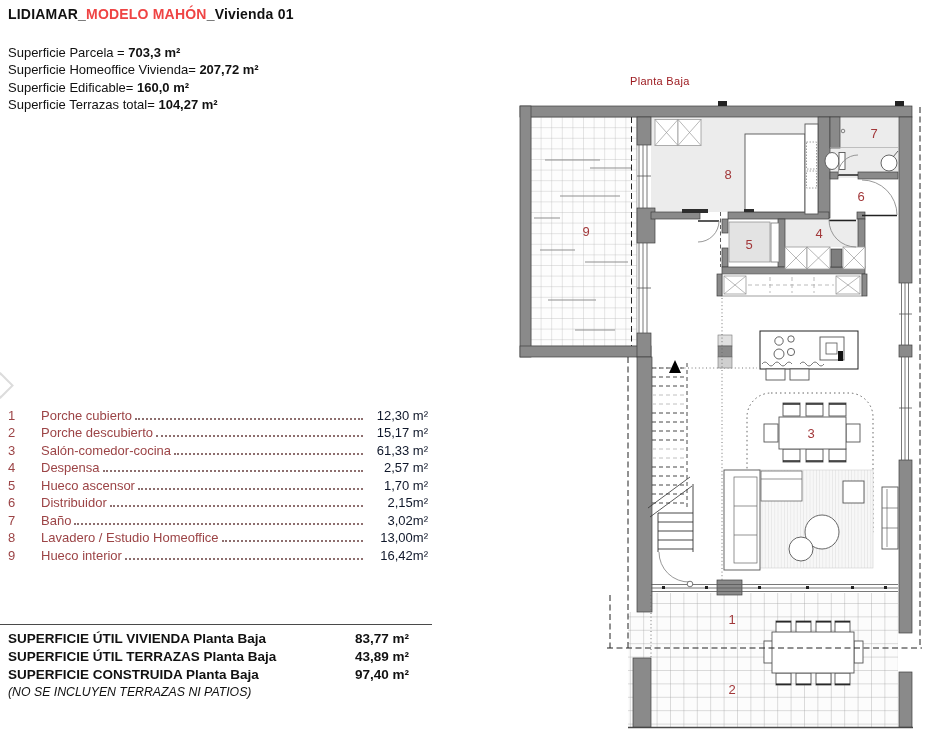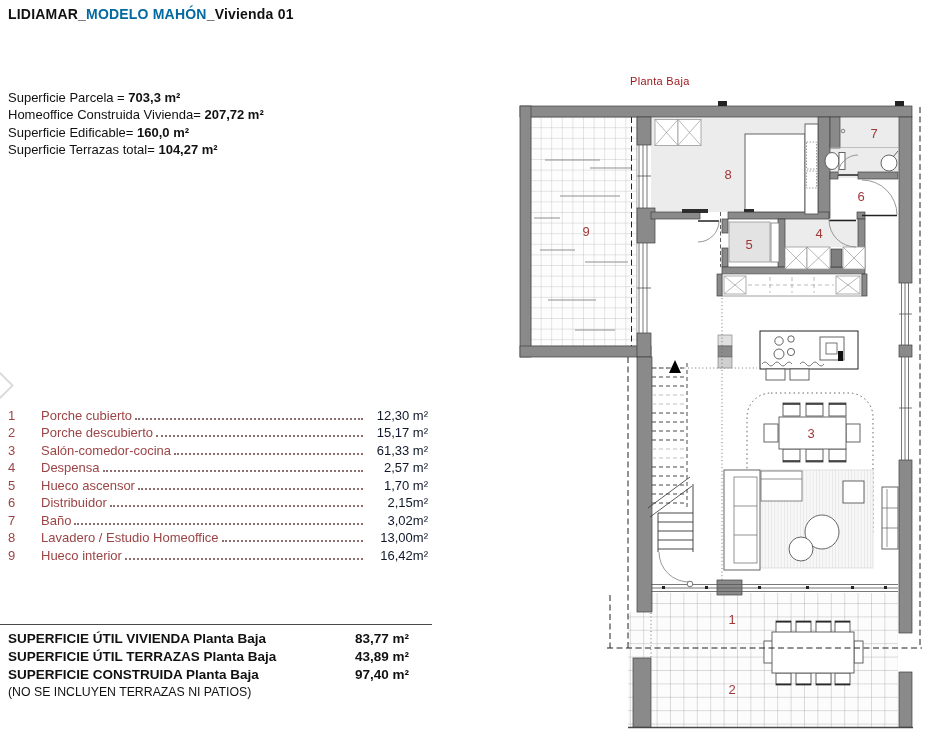--- a/index.html
+++ b/index.html
@@ -2,34 +2,34 @@
 <html><head>
 <meta charset="utf-8">
 <style>
   html,body{margin:0;padding:0;background:#ffffff;}
   .page{
     position:relative;width:931px;height:742px;background:#ffffff;overflow:hidden;
     font-family:"Liberation Sans",sans-serif;color:#111;
   }
   
   .doc-header{position:absolute;left:8px;top:6px;font-size:14px;font-weight:bold;letter-spacing:.2px;white-space:nowrap;}
-  .doc-header .t-red{color:#0369a1;}
-  .site-info{position:absolute;left:8px;top:44px;font-size:13px;line-height:17.3px;white-space:nowrap;margin-top:45px;}
+  .doc-header .t-red{color:#ef4444;}
+  .site-info{position:absolute;left:8px;top:44px;font-size:13px;line-height:17.3px;white-space:nowrap;}
   .si-value{font-weight:bold;}
   .legend{position:absolute;left:8px;top:405px;width:420px;font-size:13px;color:#9c4446;}
   .lg-row{display:flex;align-items:flex-end;height:17.55px;}
   .lg-num{width:33px;flex:none;}
   .lg-name{flex:none;white-space:nowrap;}
   .lg-dots{flex:1;border-bottom:2px dotted #8d6e6e;margin:0 3px 3px 3px;height:1px;}
   .lg-val{flex:none;min-width:62px;text-align:right;color:#0f172a;}
   .sum-rule{position:absolute;left:0;top:624px;width:432px;border-top:1.5px solid #4a4a4a;}
   .summary{position:absolute;left:8px;top:630px;width:424px;font-size:13.5px;font-weight:bold;line-height:18px;}
   .sum-row{display:flex;}
   .sum-label{width:347px;flex:none;white-space:nowrap;}
-  .sum-note{font-size:12.3px;font-weight:normal;line-height:16px;}
+  .sum-note{font-size:12.3px;font-weight:normal;line-height:16px;font-style:italic;}
   
   .plan-title{position:absolute;left:630px;top:75px;font-size:11px;color:#9d1b20;letter-spacing:.3px;}
   .plan-svg{position:absolute;left:505px;top:95px;}
   .watermark-diamond{position:absolute;left:-9px;top:376px;width:15px;height:15px;border:2px solid #dcdcdc;transform:rotate(45deg);}
   
   .wall{fill:#8a8a8a;stroke:#3f3f3f;stroke-width:.7;}
   .roomfill{fill:#ececec;stroke:none;}
   .furn{fill:#ffffff;stroke:#555;stroke-width:.9;}
   .thin{stroke:#555;stroke-width:.8;fill:none;}
   .xbox{fill:#ffffff;stroke:#9a9a9a;stroke-width:.8;}
@@ -44,21 +44,21 @@
 <body>
 
 <div class="page">
 
   <div class="doc-header">
     <span class="t-black">LIDIAMAR_</span><span class="t-red">MODELO MAHÓN</span><span class="t-black">_Vivienda 01</span>
   </div>
 
   <div class="site-info">
     <div class="si-row"><span>Superficie Parcela = </span><span class="si-value">703,3 m²</span></div>
-    <div class="si-row"><span>Homeoffice Construida Vivienda= </span><span class="si-value">207,72 m²</span></div>
+    <div class="si-row"><span>Superficie Homeoffice Vivienda= </span><span class="si-value">207,72 m²</span></div>
     <div class="si-row"><span>Superficie Edificable= </span><span class="si-value">160,0 m²</span></div>
     <div class="si-row"><span>Superficie Terrazas total= </span><span class="si-value">104,27 m²</span></div>
   </div>
 
   <div class="legend">
     <div class="lg-row">
         <span class="lg-num">1</span>
         <span class="lg-name">Porche cubierto</span>
         <span class="lg-dots"></span>
         <span class="lg-val">12,30 m²</span>

